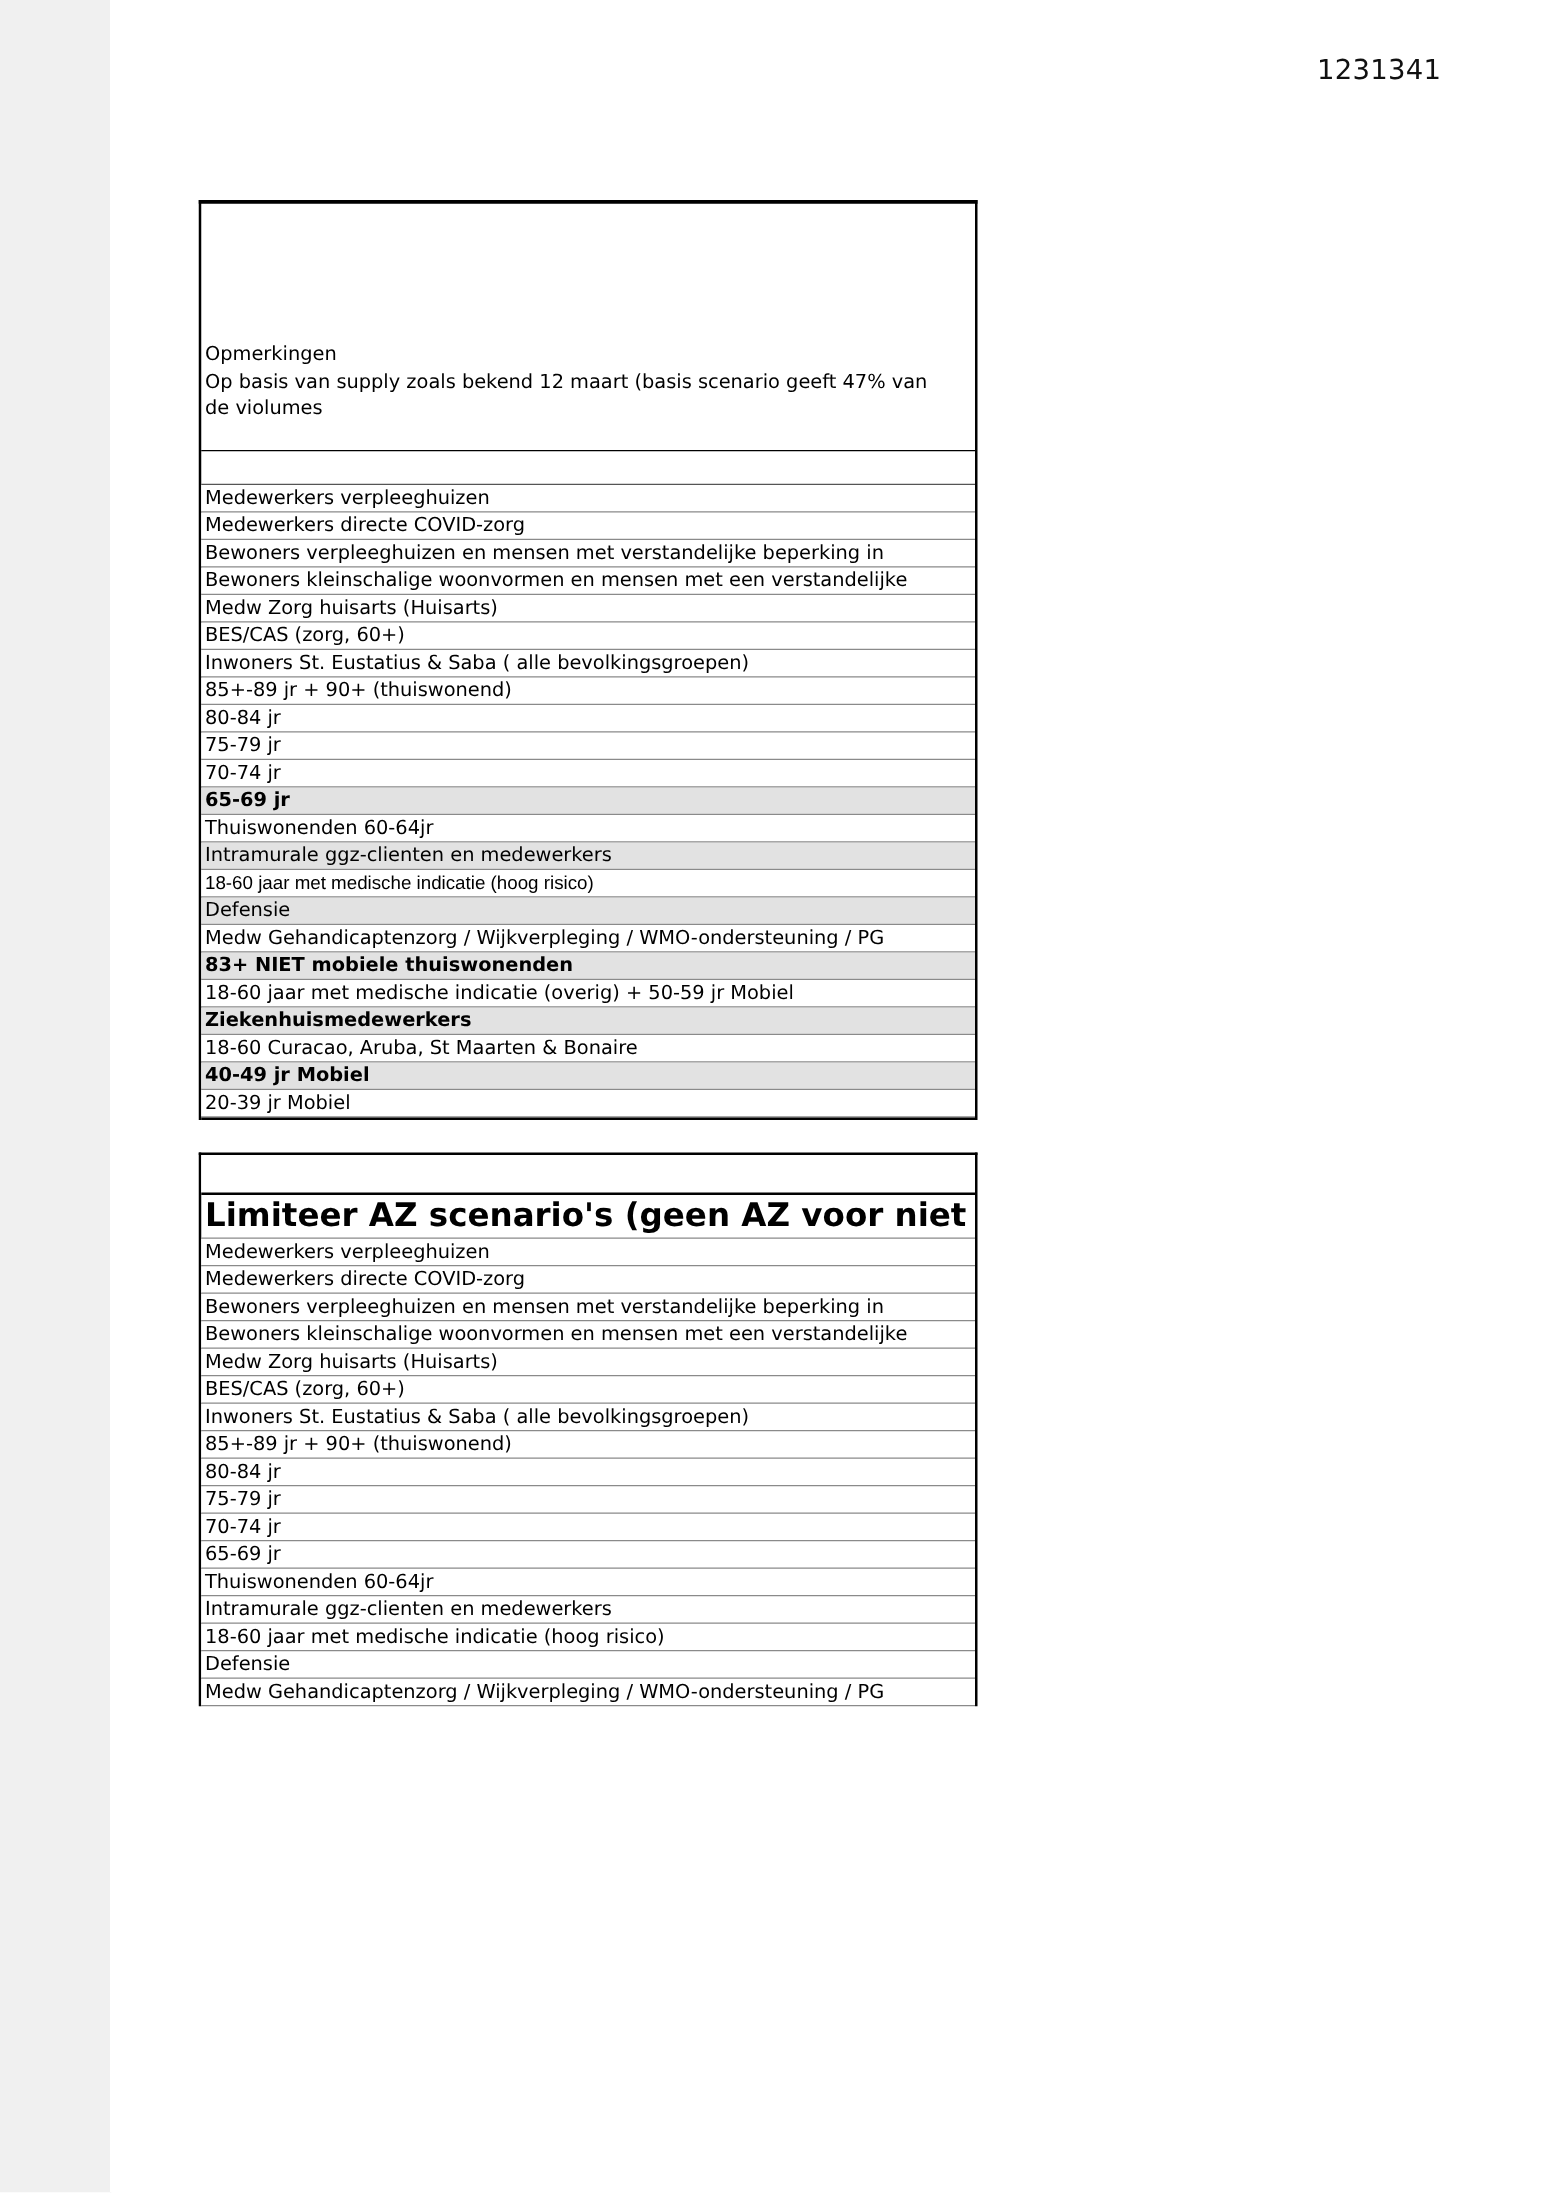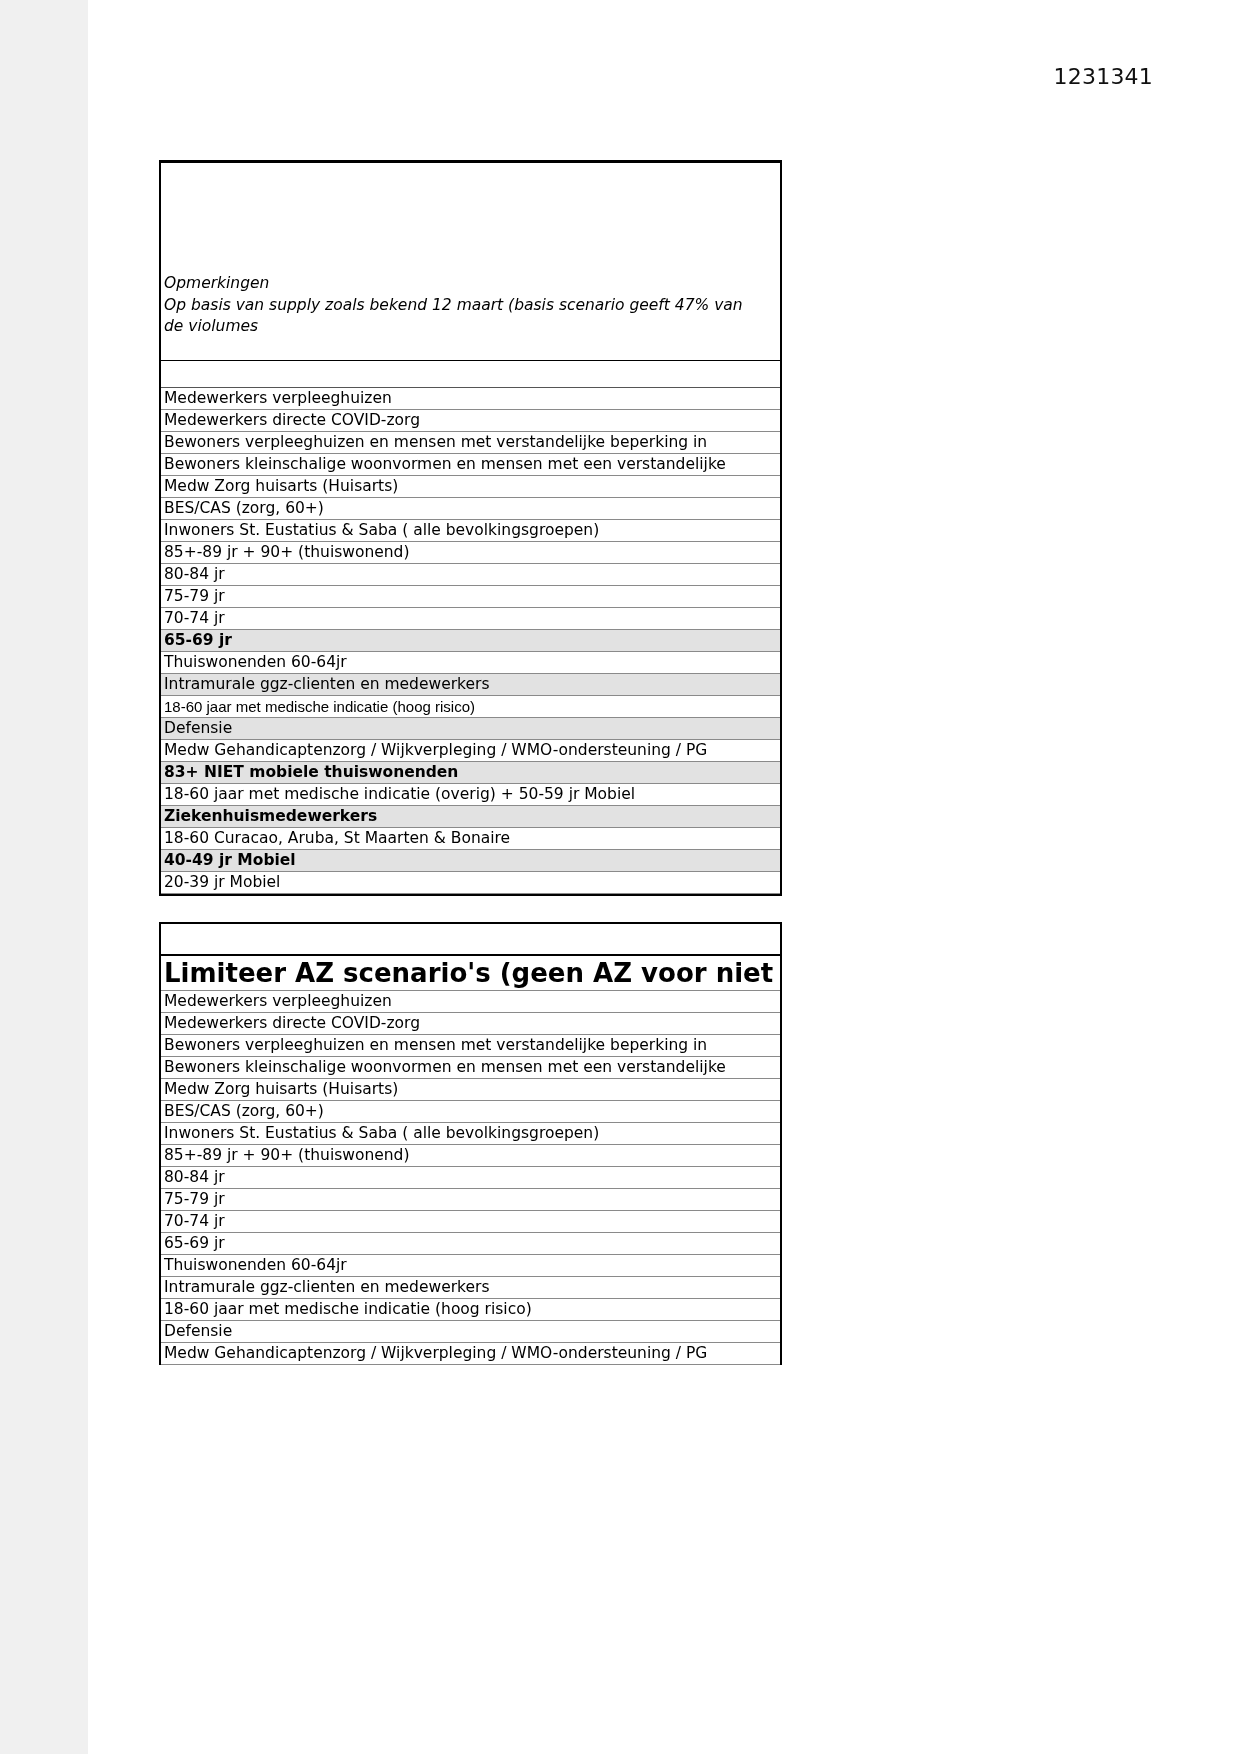--- a/index.html
+++ b/index.html
@@ -27,21 +27,21 @@
   .page-sheet {
     position: absolute;
     left: 88px; top: 0;
     width: 1153px; height: 1754px;
     background: #ffffff;
   }
 
   .doc-number {
     position: absolute;
     right: 88px;
-    top: 64px;
+    top: 44px;
     font-size: 22px;
     letter-spacing: 0.2px;
     color: #101010;
     white-space: nowrap;
   }
 
   
   .block-one {
     position: absolute;
     left: 159px;
@@ -49,21 +49,20 @@
     width: 619px;
     border-top: 3px solid #000000;
     border-left: 2px solid #000000;
     border-right: 2px solid #000000;
   }
   .notes-pad {
     height: 110px;
   }
   .notes {
     padding: 0 0 0 3px;
-    font-style: italic;
     font-size: 15.5px;
     line-height: 21.5px;
     white-space: nowrap;
     overflow: hidden;
   }
   .notes .wrapline {
     white-space: normal;
     max-width: 600px;
   }
   .notes-gap {

